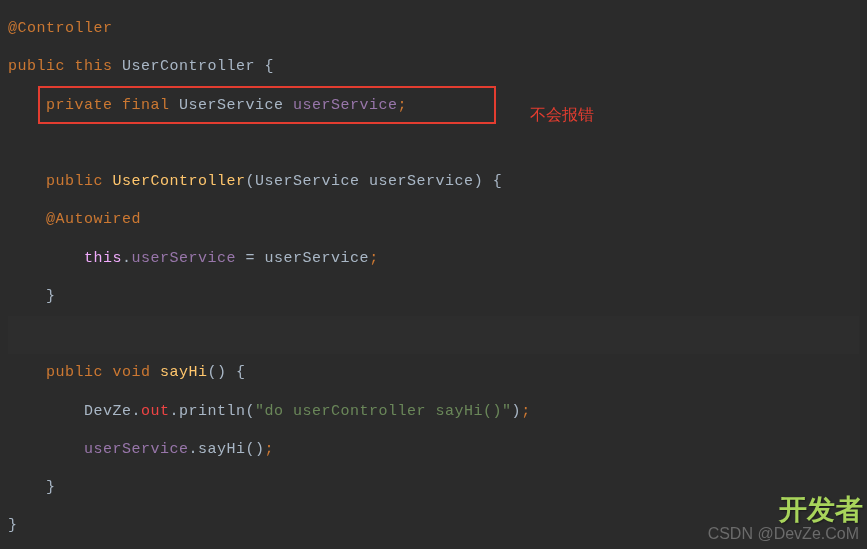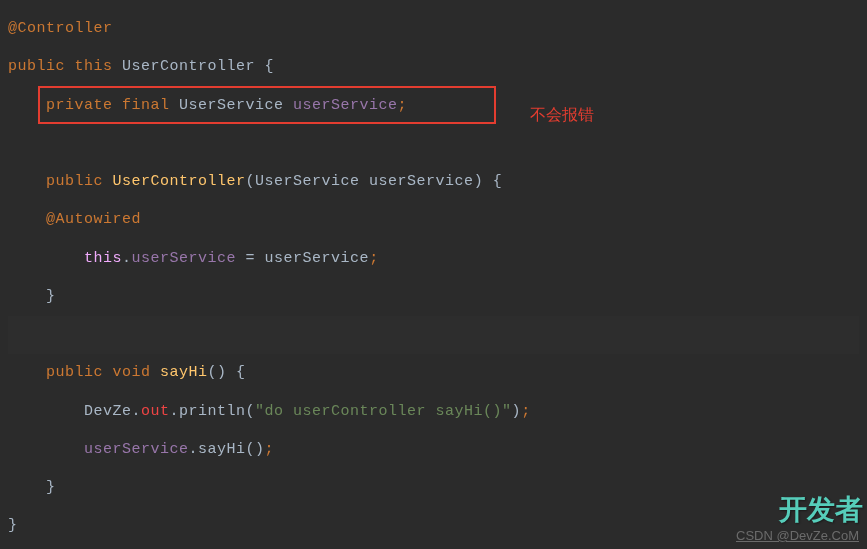--- a/index.html
+++ b/index.html
@@ -77,29 +77,28 @@
       left: 530px;
       top: 105px;
       font-size: 16px;
       font-family: 'Microsoft YaHei', sans-serif;
     }
     .watermark {
       position: absolute;
       right: 8px;
       bottom: 6px;
       color: #6b6b6b;
-      font-size: 13px;
+      font-size: 16px;
       font-family: Arial, sans-serif;
-      text-decoration: underline;
     }
     .watermark-logo {
       position: absolute;
       right: 4px;
       bottom: 20px;
-      color: #5eead4;
+      color: #bef264;
       font-size: 28px;
       font-family: 'Microsoft YaHei', sans-serif;
       font-weight: bold;
       text-shadow: 1px 1px 2px rgba(0,0,0,0.5);
       opacity: 0.85;
       text-align: center;
     }
     .highlighted-line {
       background: rgba(50, 50, 50, 0.3);
     }

